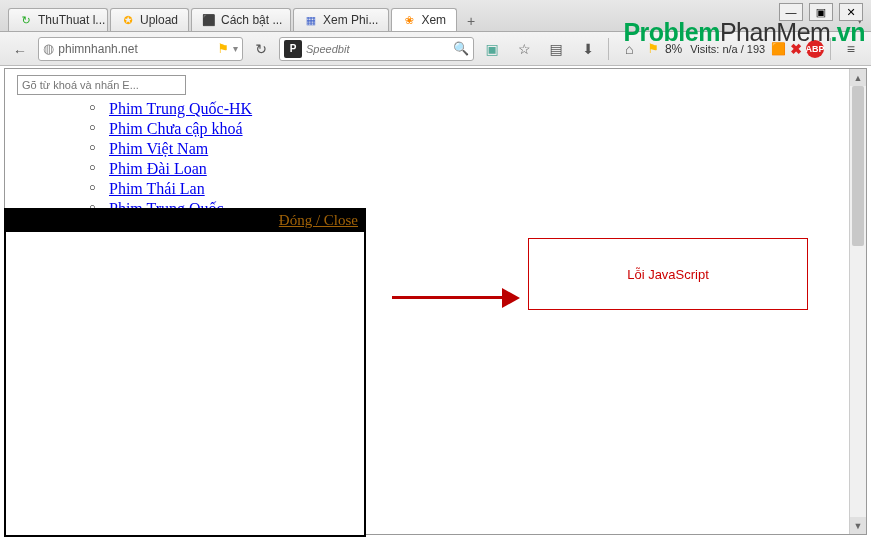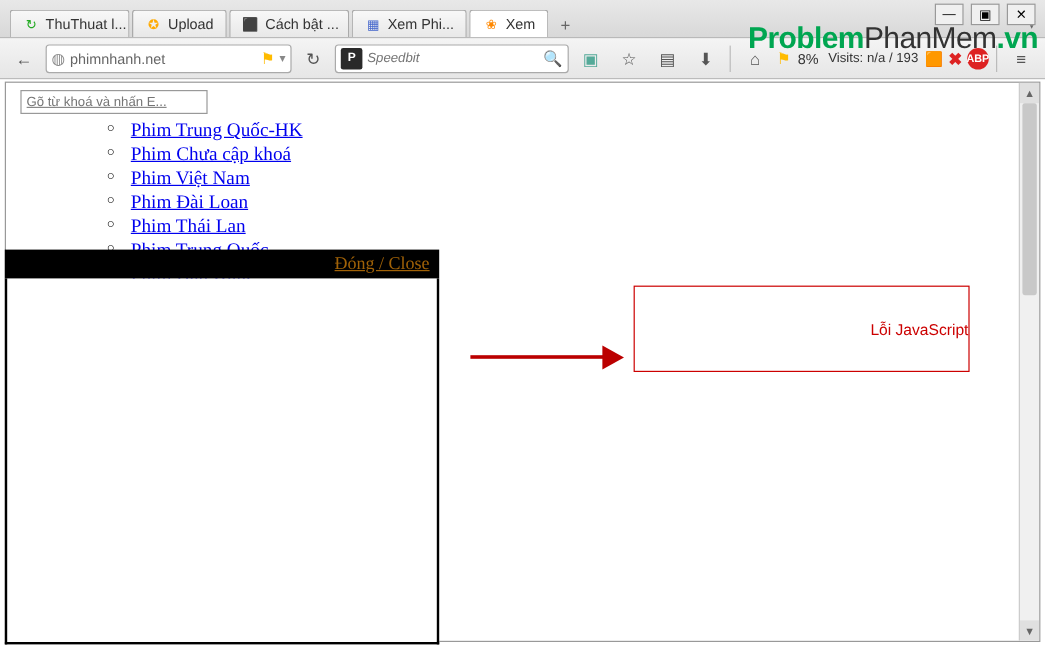--- a/index.html
+++ b/index.html
@@ -35,38 +35,38 @@
 .tb-icon { font-size: 14px; }
 .percent { font-size: 12px; color: #333; padding: 0 2px; }
 .visits { font-size: 11px; color: #333; padding: 0 2px; }
 .red-x { color: #d22; font-weight: bold; font-size: 14px; }
 .abp { width: 18px; height: 18px; background: #d22; color: #fff; border-radius: 50%; display: flex; align-items: center; justify-content: center; font-size: 9px; font-weight: bold; }
 
 
 .content { position: absolute; top: 68px; left: 4px; right: 4px; bottom: 4px; border: 1px solid #999; background: #fff; overflow: hidden; }
 .inner { padding: 4px 0 0 0; }
 
-.search-field { margin: 2px 0 4px 12px; width: 156px; height: 20px; border: 1px solid #999; font-size: 11px; color: #888; padding: 0 4px; background: #fff; text-decoration: underline; }
+.search-field { margin: 2px 0 4px 12px; width: 169px; height: 20px; border: 1px solid #999; font-size: 11px; color: #888; padding: 0 4px; background: #fff; }
 
 ul.menu { list-style: none; padding-left: 56px; }
 ul.menu > li { margin: 2px 0; }
 ul.menu > li.main { list-style: disc; margin-left: -10px; }
 ul.menu > li.main > a { color: #0000EE; font-weight: bold; text-decoration: underline; font-size: 16px; font-family: "Times New Roman", serif; }
 ul.sub { list-style: none; padding-left: 48px; }
 ul.sub li { position: relative; padding: 1px 0; }
 ul.sub li::before { content: "○"; position: absolute; left: -20px; top: 2px; font-size: 11px; color: #000; }
 ul.sub li a { color: #0000EE; text-decoration: underline; font-size: 16px; font-family: "Times New Roman", serif; }
 
 
 .popup { position: absolute; top: 208px; left: 4px; width: 362px; height: 24px; background: #000; color: #fff; display: flex; align-items: center; justify-content: flex-end; padding: 0 8px; z-index: 10; }
 .popup a { color: #a16207; text-decoration: underline; font-weight: normal; font-family: "Times New Roman", serif; font-size: 15px; }
 .popup-body { position: absolute; top: 232px; left: 4px; width: 362px; height: 305px; border: 2px solid #000; border-top: none; background: #fff; }
 
 
-.error-box { position: absolute; top: 238px; left: 528px; width: 280px; height: 72px; border: 1px solid #c00; display: flex; align-items: center; justify-content: flex-end; color: #c00; font-size: 13px; background: #fff; z-index: 5; }
+.error-box { position: absolute; top: 238px; left: 528px; width: 280px; height: 72px; border: 1px solid #c00; display: flex; align-items: center; justify-content: center; color: #c00; font-size: 13px; background: #fff; z-index: 5; }
 .arrow { position: absolute; top: 288px; left: 392px; width: 130px; height: 20px; z-index: 5; }
 .arrow-line { position: absolute; top: 8px; left: 0; width: 115px; height: 3px; background: #b00; }
 .arrow-head { position: absolute; top: 0; left: 110px; width: 0; height: 0; border-left: 18px solid #b00; border-top: 10px solid transparent; border-bottom: 10px solid transparent; }
 
 
 .watermark { position: absolute; top: 18px; right: 6px; font-size: 25px; font-weight: 700; color: #00a651; font-family: Arial, sans-serif; z-index: 200; letter-spacing: -0.5px; }
 .watermark .thin { color: #333; font-weight: 400; }
 
 
 .vscroll { position: absolute; right: 0; top: 0; bottom: 0; width: 17px; background: #f0f0f0; border-left: 1px solid #ccc; }

